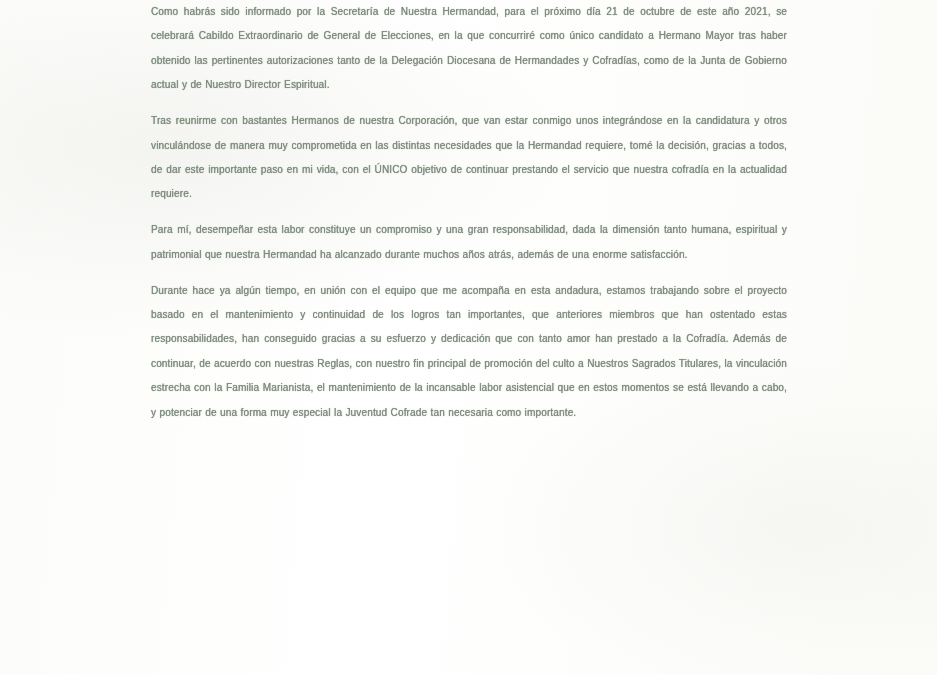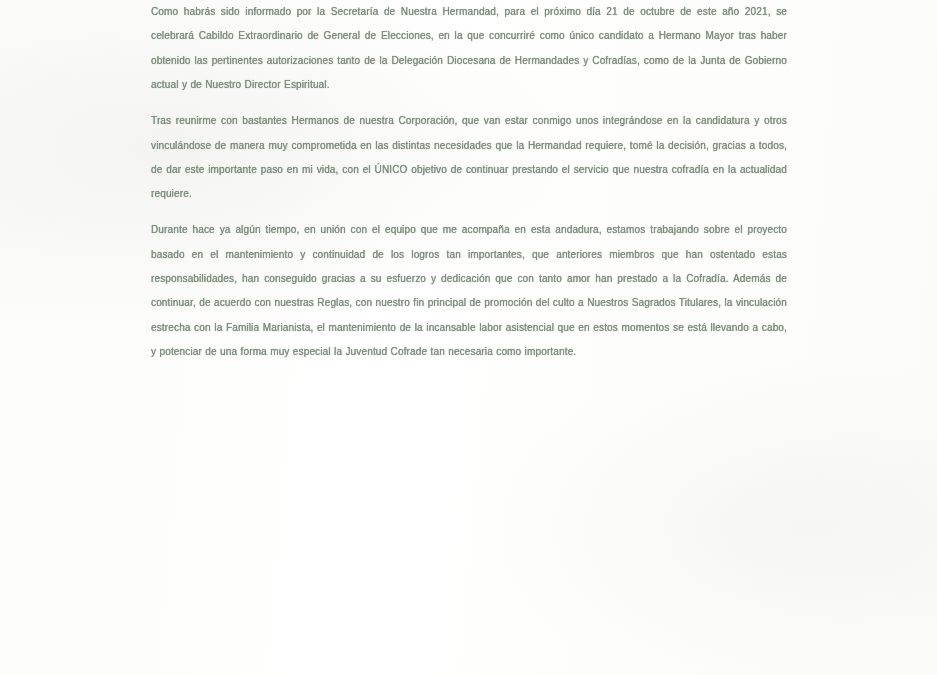--- a/index.html
+++ b/index.html
@@ -73,18 +73,19 @@
 <div id="scan-page">
 
   <div id="paper-texture"></div>
 
   <div id="letter-body">
 
     <p class="para" id="para-1">Como habrás sido informado por la Secretaría de Nuestra Hermandad, para el próximo día 21 de octubre de este año 2021, se celebrará Cabildo Extraordinario de General de Elecciones, en la que concurriré como único candidato a Hermano Mayor tras haber obtenido las pertinentes autorizaciones tanto de la Delegación Diocesana de Hermandades y Cofradías, como de la Junta de Gobierno actual y de Nuestro Director Espiritual.</p>
 
     <p class="para" id="para-2">Tras reunirme con bastantes Hermanos de nuestra Corporación, que van estar conmigo unos integrándose en la candidatura y otros vinculándose de manera muy comprometida en las distintas necesidades que la Hermandad requiere, tomé la decisión, gracias a todos, de dar este importante paso en mi vida, con el ÚNICO objetivo de continuar prestando el servicio que nuestra cofradía en la actualidad requiere.</p>
 
+    <p class="para" id="para-3">Para mí, desempeñar esta labor constituye un compromiso y una gran responsabilidad, dada la dimensión tanto humana, espiritual y patrimonial que nuestra Hermandad ha alcanzado durante muchos años atrás, además de una enorme satisfacción.</p>
 
     <p class="para" id="para-5">Durante hace ya algún tiempo, en unión con el equipo que me acompaña en esta andadura, estamos trabajando sobre el proyecto basado en el mantenimiento y continuidad de los logros tan importantes, que anteriores miembros que han ostentado estas responsabilidades, han conseguido gracias a su esfuerzo y dedicación que con tanto amor han prestado a la Cofradía. Además de continuar, de acuerdo con nuestras Reglas, con nuestro fin principal de promoción del culto a Nuestros Sagrados Titulares, la vinculación estrecha con la Familia Marianista, el mantenimiento de la incansable labor asistencial que en estos momentos se está llevando a cabo, y potenciar de una forma muy especial la Juventud Cofrade tan necesaria como importante.</p>
 
   </div>
 
 </div>
 
 </body></html>

